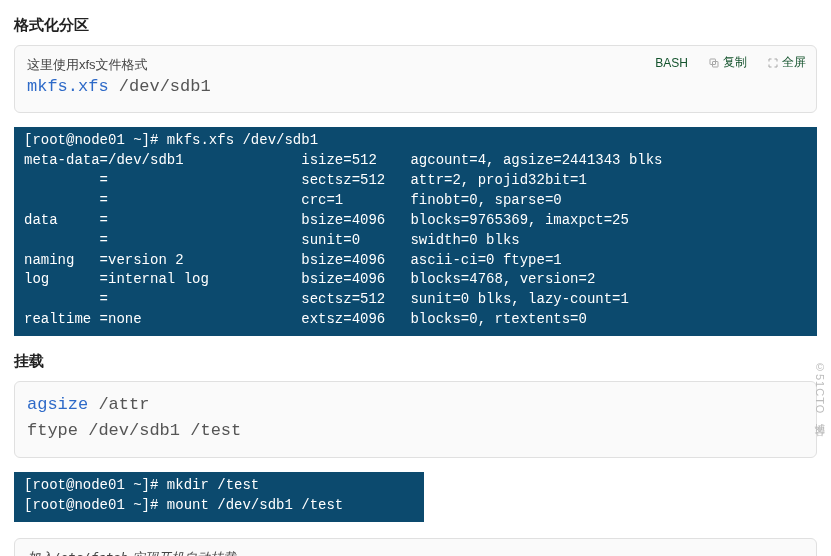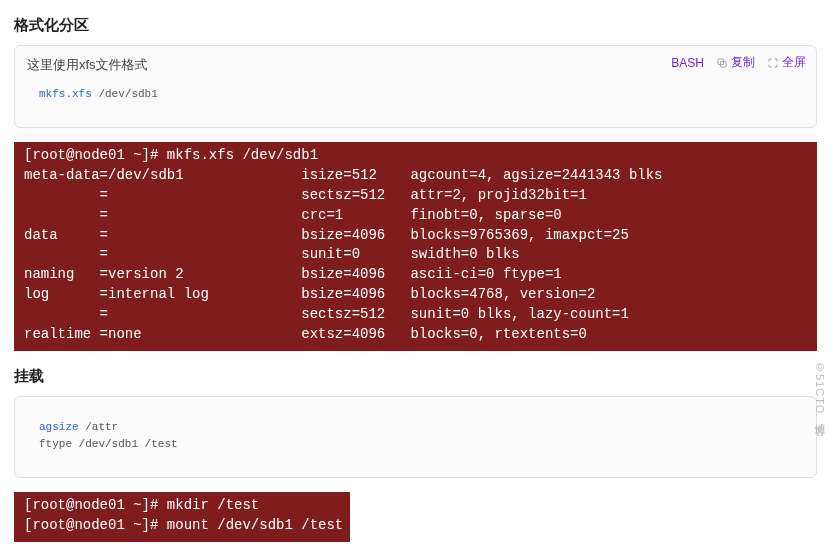--- a/index.html
+++ b/index.html
@@ -16,39 +16,39 @@
   .code-card {
     border: 1px solid #e0e0e0;
     border-radius: 6px;
     background: #fafafa;
     padding: 10px 12px 12px;
     position: relative;
     margin: 8px 0 14px;
   }
   .toolbar {
     position: absolute; top: 8px; right: 10px;
-    display: flex; gap: 12px; align-items: center;
-    color: #6d28d9; font-size: 12px;
+    display: flex; gap: 20px; align-items: center;
+    color: #14532d; font-size: 12px;
   }
   .tool { display: flex; align-items: center; gap: 3px; cursor: pointer; font-family: Liberation Mono, monospace; }
   .tool svg { display: block; }
   .note { font-size: 13px; color: #444; }
   pre.code {
-    margin: 12px; font-family: "SFMono-Regular", Consolas, "Courier New", monospace;
-    font-size: 11px; line-height: 1.55; white-space: pre; color: #555;
+    margin: 0; font-family: "SFMono-Regular", Consolas, "Courier New", monospace;
+    font-size: 17px; line-height: 1.55; white-space: pre; color: #555;
   }
   .kw-blue  { color: #2e6ac8; }
   .term {
-    background: #7f1d1d; color: #fff;
+    background: #0c4a6e; color: #fff;
     font-family: "SFMono-Regular", Consolas, "Courier New", monospace;
     padding: 4px 10px 6px; margin: 8px 0 16px;
     white-space: pre; font-size: 14px; line-height: 1.42;
     overflow: hidden;
   }
-  .term2 { width: 336px; }
+  .term2 { width: 410px; }
   .watermark {
     position: fixed; right: 4px; bottom: 140px;
     writing-mode: vertical-rl; text-orientation: mixed;
     font-size: 11px; color: #bbb; letter-spacing: 1px;
   }
   .inline-note { font-size: 13px; color:#444; margin-bottom:6px;font-style:italic; }
   .inline-note code { font-family: "SFMono-Regular", Consolas, monospace; font-size: 12.5px; }
 </style>
 </head>
 <body>

